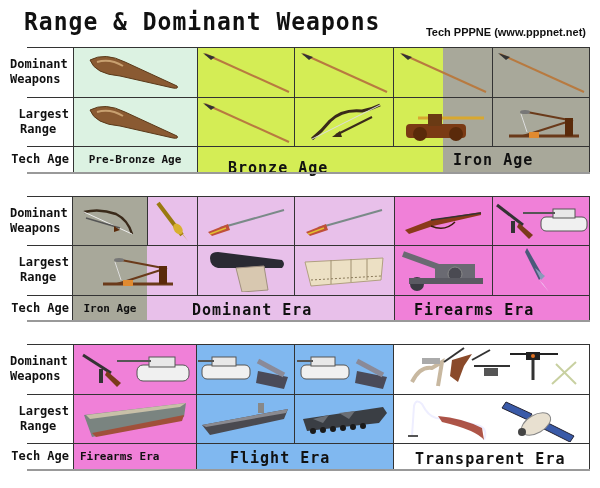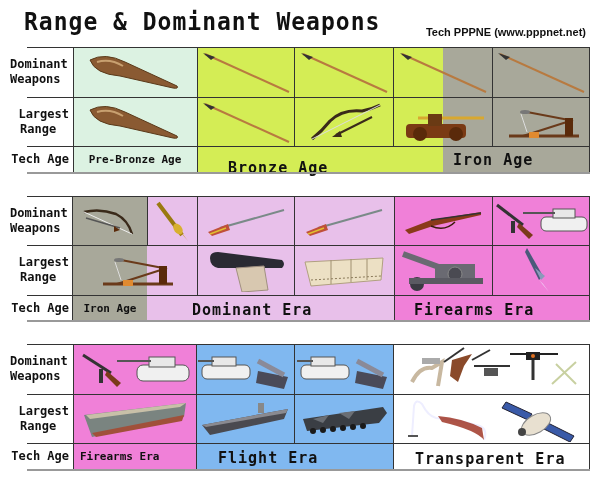--- a/index.html
+++ b/index.html
@@ -345,21 +345,21 @@
         <path d="M36 20 Q60 22 80 32 L82 44 Q74 34 40 26Z" fill="#9a2a1a" opacity="0.8"></path>
         <line x1="6" y1="40" x2="16" y2="40" stroke="#555" stroke-width="2"></line>
         <path d="M104 6 L130 18 L126 24 L100 12Z" fill="#3a5aa8" stroke="#223"></path>
         <path d="M140 24 L172 40 L168 46 L136 30Z" fill="#3a5aa8" stroke="#223"></path>
         <ellipse cx="134" cy="28" rx="16" ry="9" fill="#e8e0d0" stroke="#888" transform="rotate(-30 134 28)"></ellipse>
         <circle cx="120" cy="36" r="4" fill="#444"></circle>
       </svg>
   </div>
 
   <div class="age small" style="left:80px;top:443px;height:26px;">Firearms Era</div>
-  <div class="age big" style="left:218px;top:443px;height:30px;">Flight Era</div>
+  <div class="age big" style="left:230px;top:443px;height:30px;">Flight Era</div>
   <div class="age big" style="left:415px;top:443px;height:32px;">Transparent Era</div>
 
   <div class="hline" style="left:27px;top:344px;width:563px;"></div>
   <div class="hline" style="left:27px;top:394px;width:563px;"></div>
   <div class="hline" style="left:27px;top:443px;width:563px;"></div>
   <div class="shadow" style="left:27px;top:469px;width:563px;"></div>
   <div class="vline" style="left:73px;top:344px;height:125px;"></div>
   <div class="vline" style="left:196px;top:344px;height:125px;"></div>
   <div class="vline" style="left:294px;top:344px;height:99px;"></div>
   <div class="vline" style="left:393px;top:344px;height:125px;"></div>

